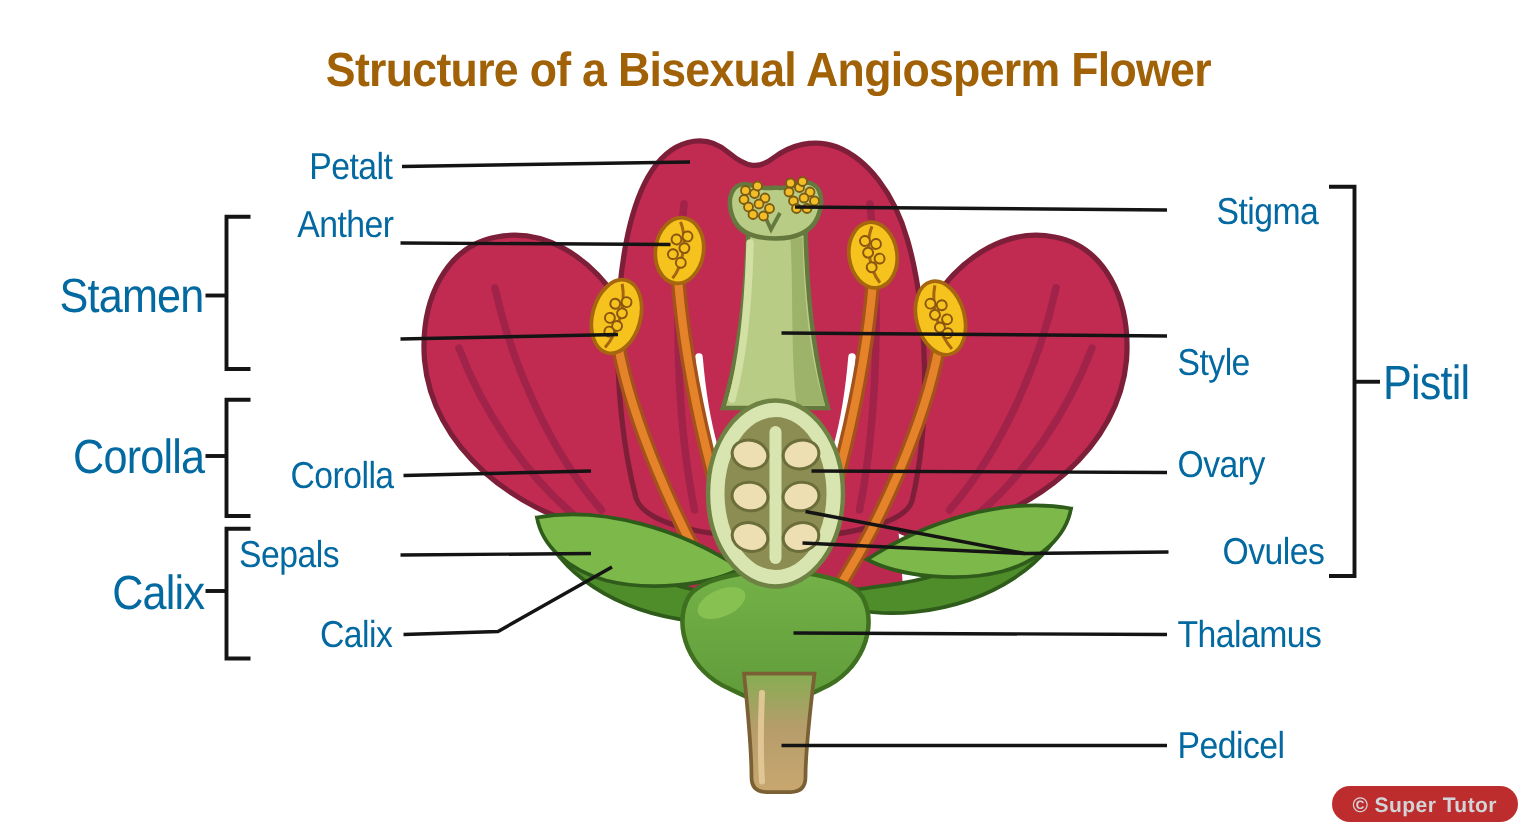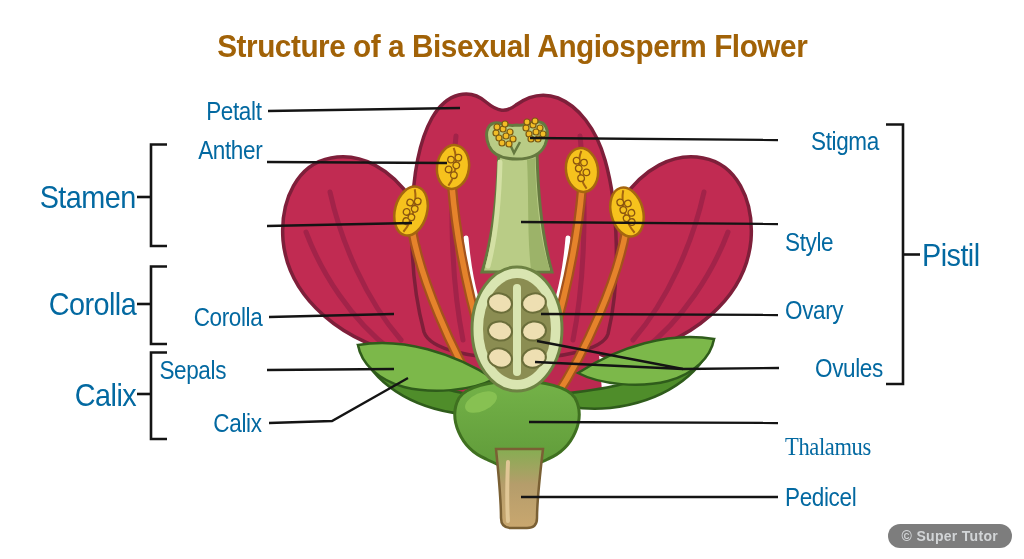--- a/index.html
+++ b/index.html
@@ -40,26 +40,26 @@
   .lbl-corolla {right:888px;top:290px;}
   .lbl-calix   {right:888px;top:381px;}
   
   .lbl-pistil  {left:922px;top:241px;font-weight:700;text-align:right;}
 
   
   .lbl-stigma  {left:785px;top:127px;margin-left:26px;}
   .lbl-style   {left:785px;top:228px;}
   .lbl-ovary   {left:785px;top:296px;}
   .lbl-ovules  {left:785px;top:354px;margin-left:30px;}
-  .lbl-thalamus{left:785px;top:433px;font-family:Liberation Serif, serif;}
+  .lbl-thalamus{left:785px;top:409px;}
   .lbl-pedicel {left:785px;top:483px;}
 
   .watermark{
     position:absolute;right:12px;bottom:11px;
-    background:#737373;opacity:0.92;
+    background:#b91c1c;opacity:0.92;
     border-radius:14px;padding:4px 14px;
     font-size:14px;font-weight:700;color:#cfd2d4;letter-spacing:0.3px;
   }
 </style>
 </head>
 <body>
 
 <div class="stage">
 
   <svg class="layer" width="1024" height="559" viewBox="0 0 1024 559">

